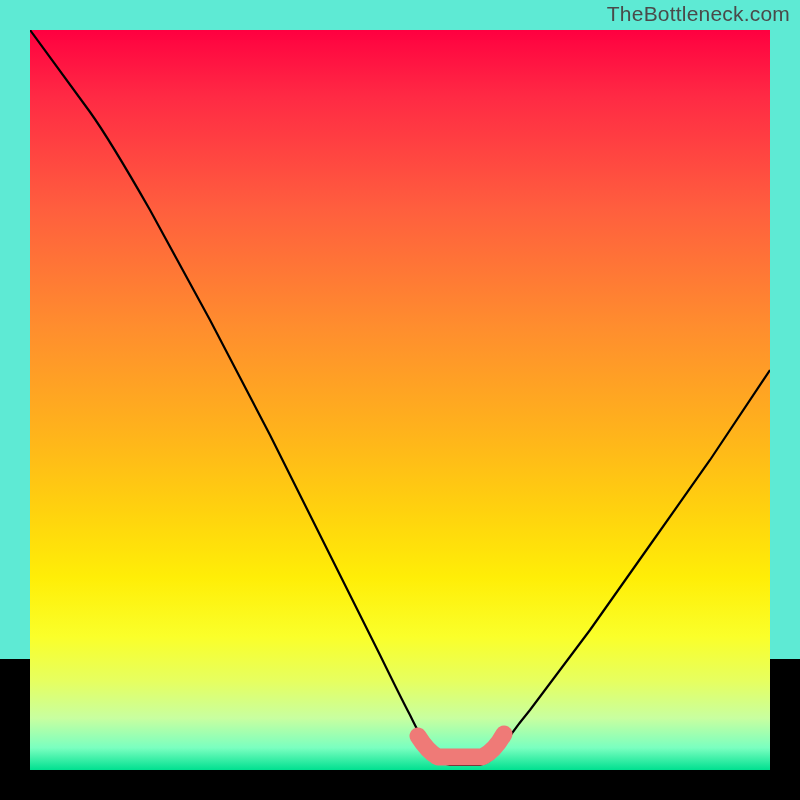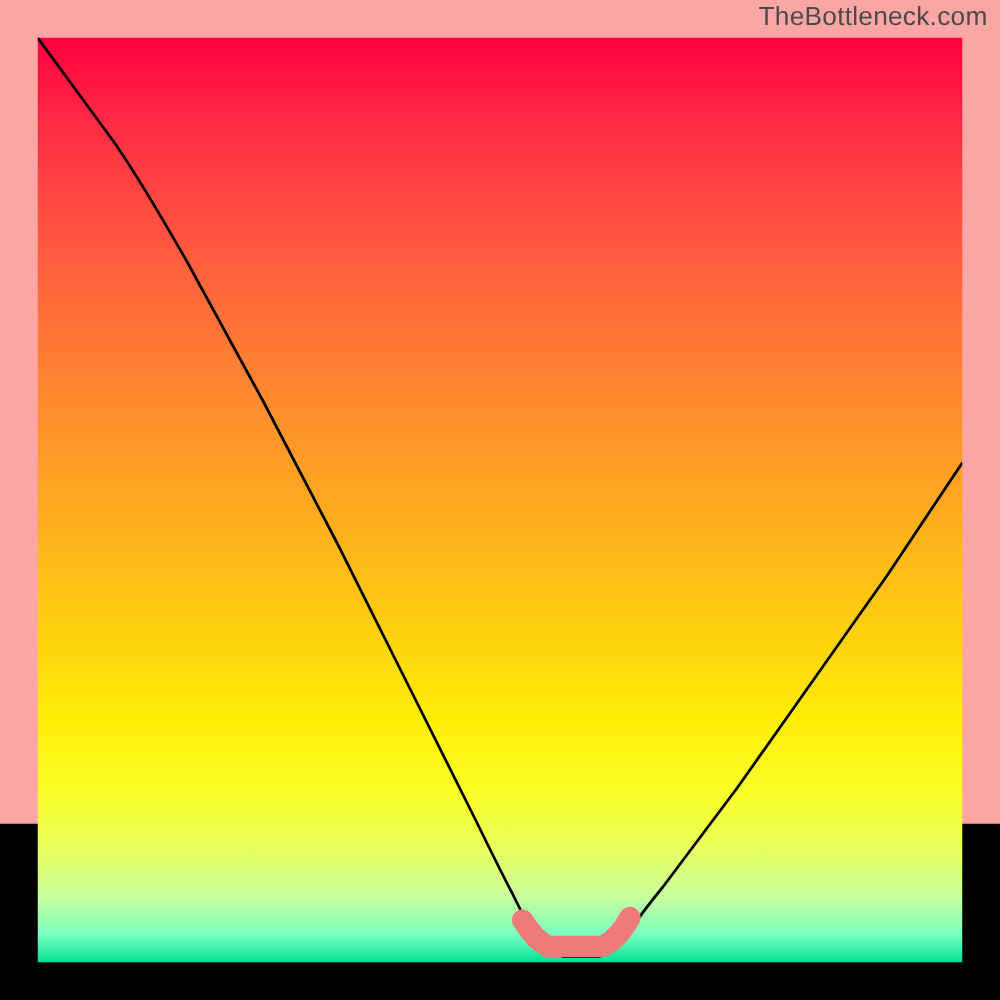--- a/index.html
+++ b/index.html
@@ -8,21 +8,21 @@
     width: 800px;
     height: 800px;
     overflow: hidden;
     background: #000;
     font-family: Arial, Helvetica, sans-serif;
   }
   .chart-container {
     position: relative;
     width: 800px;
     height: 659px;
-    background: #fca5a5;
+    background: #5eead4;
   }
   .plot-area {
     position: absolute;
     left: 30px;
     top: 30px;
     width: 740px;
     height: 740px;
     overflow: hidden;
   }
   .gradient-bg {

